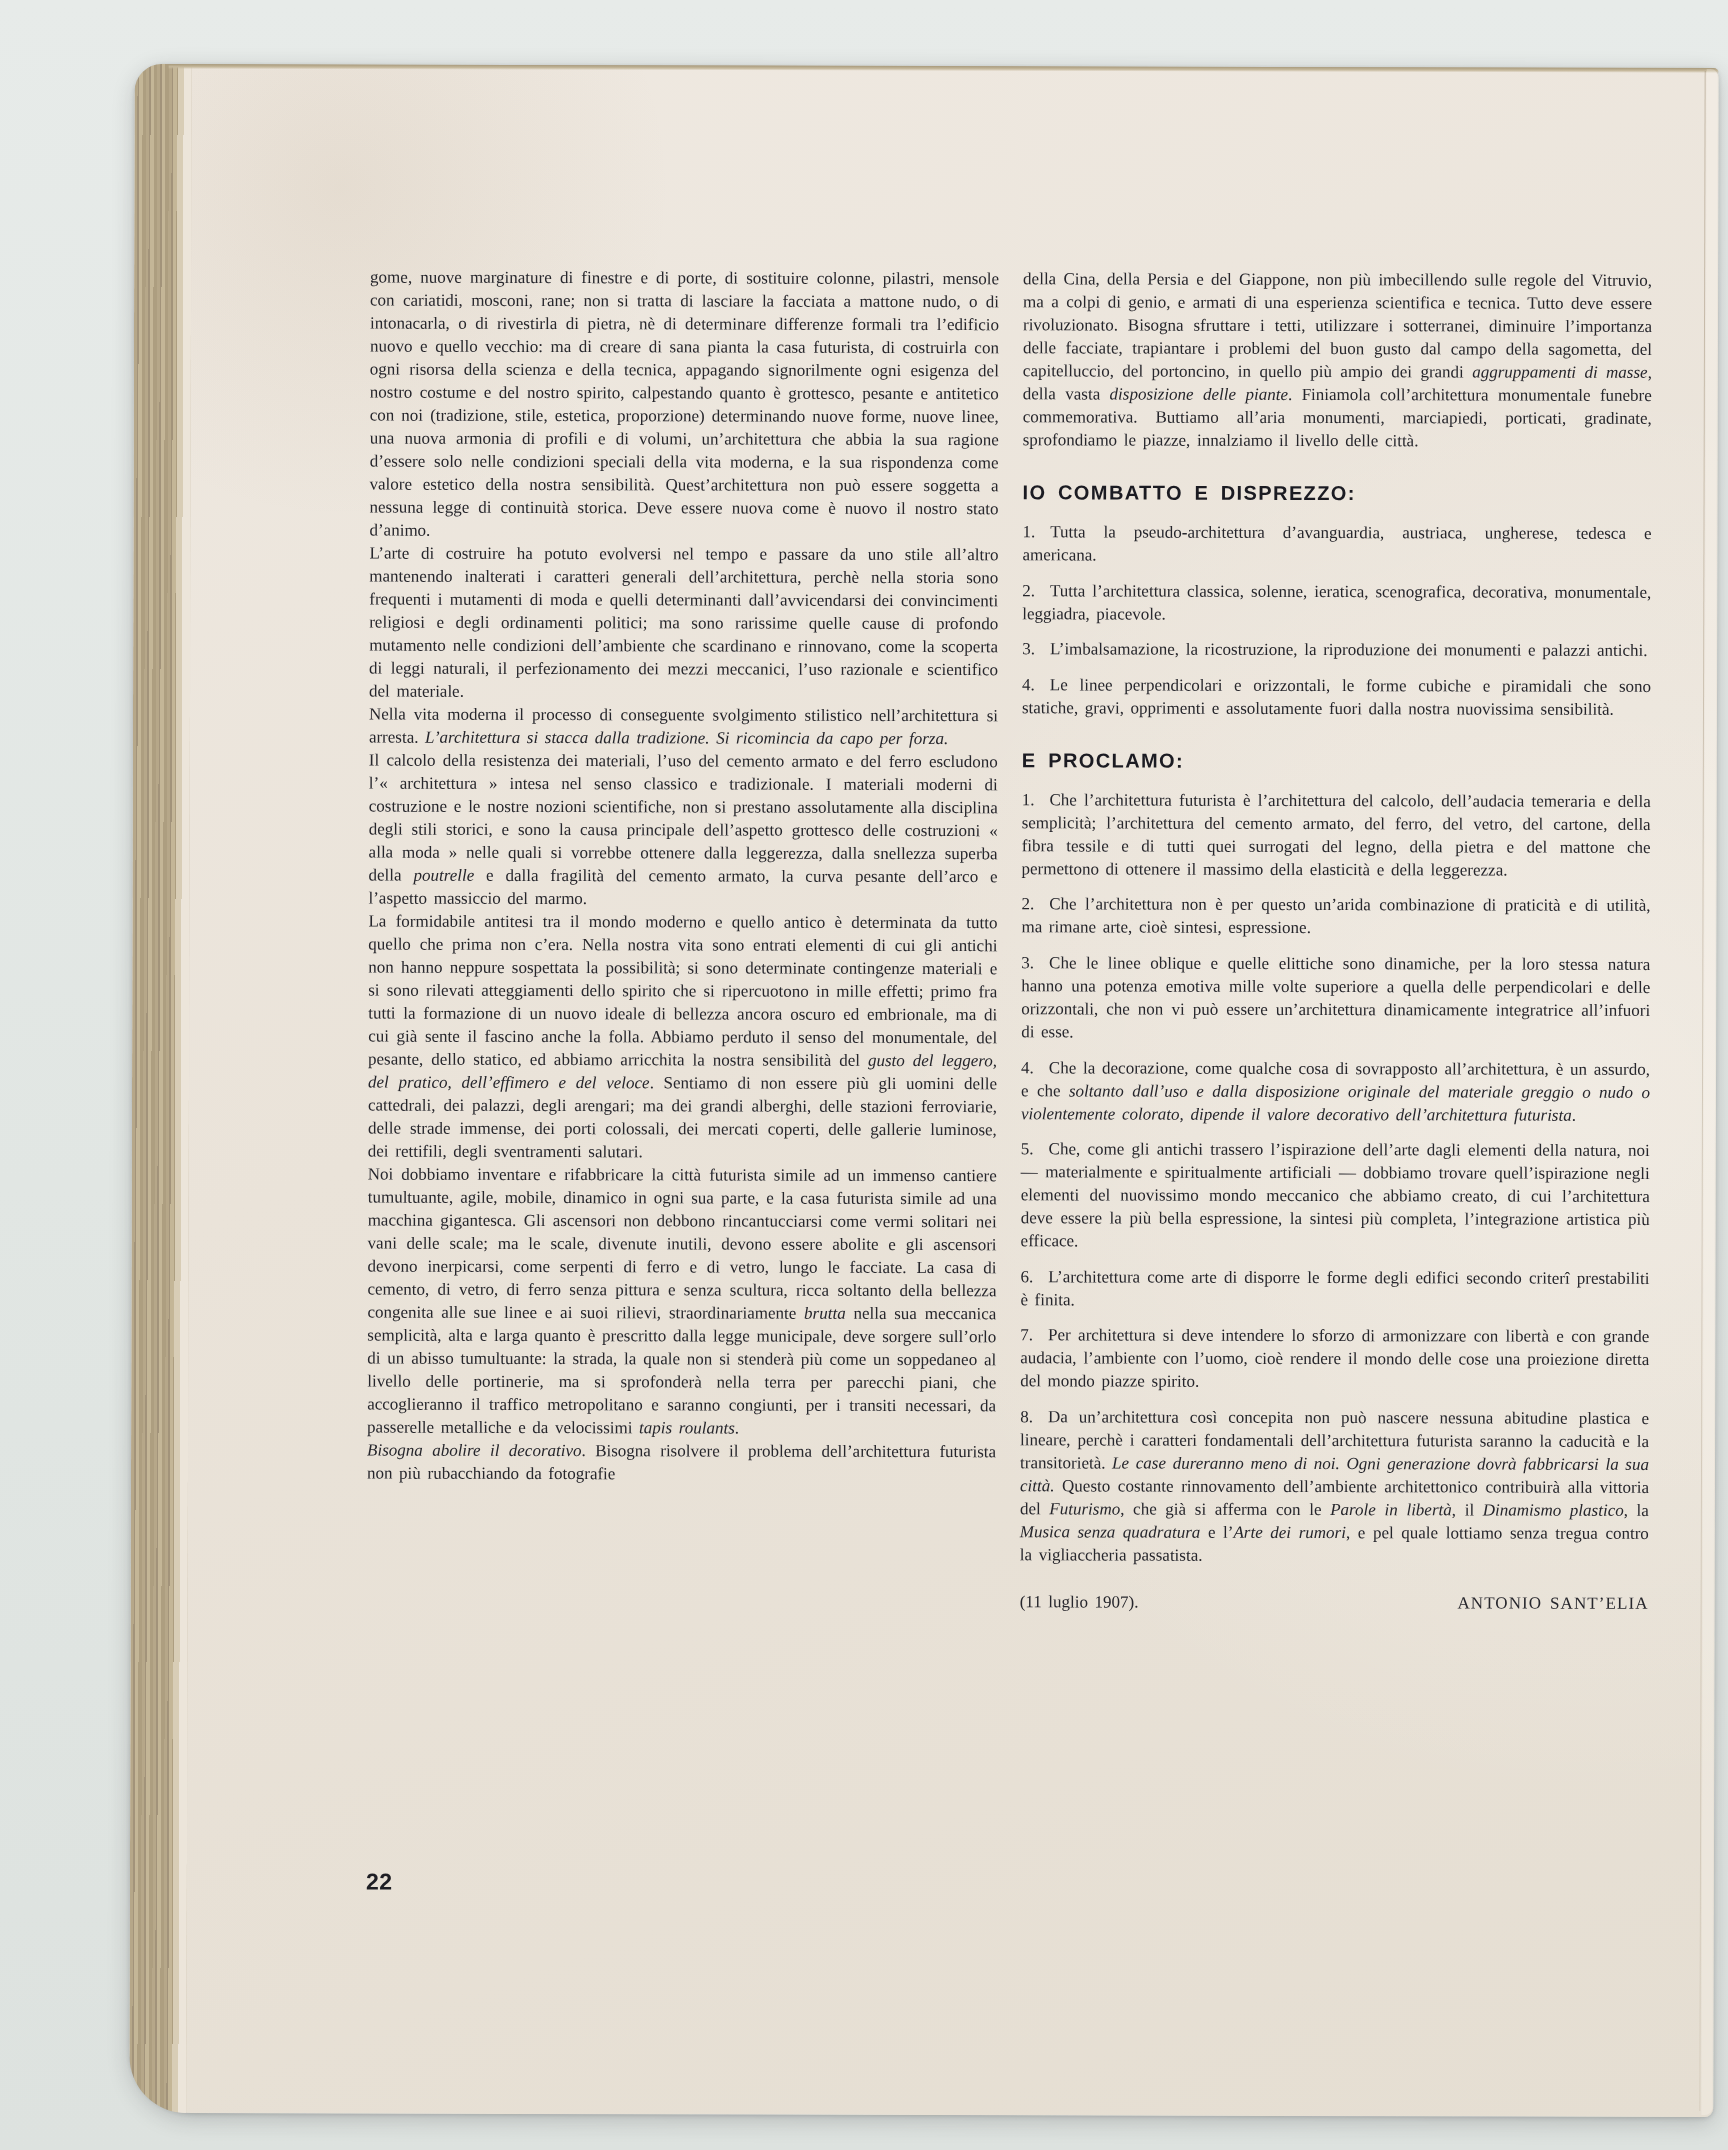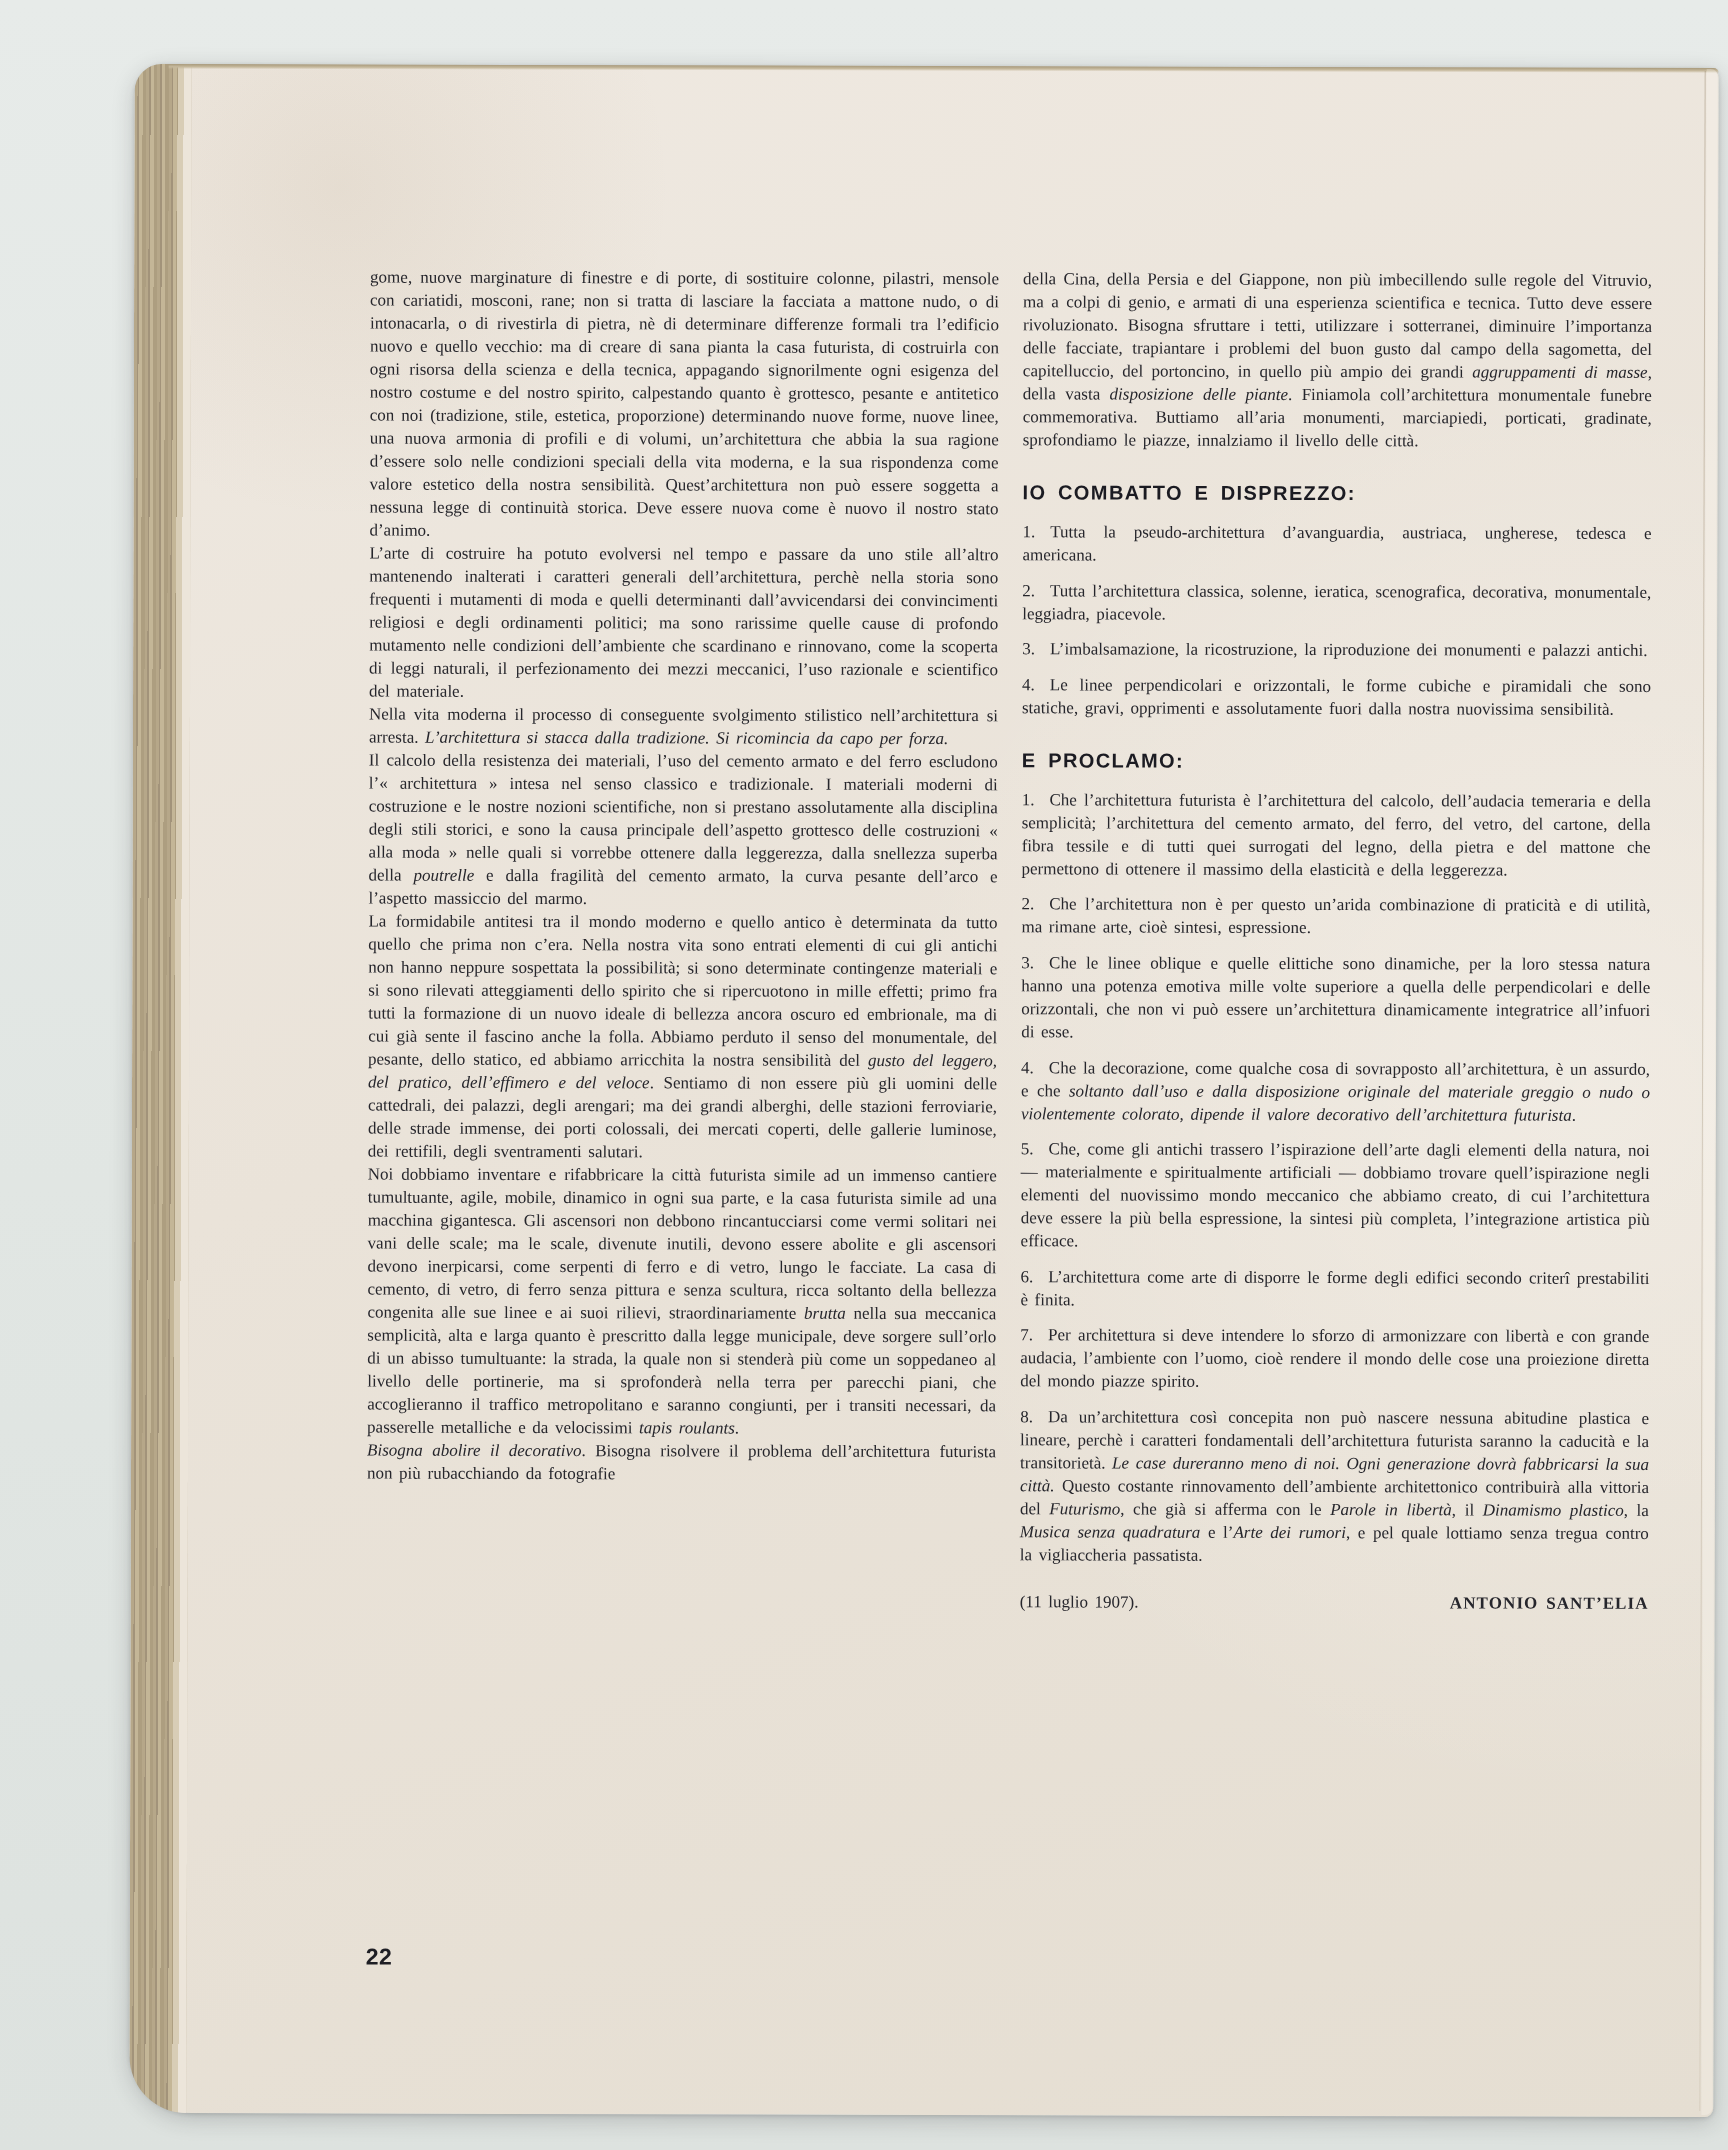--- a/index.html
+++ b/index.html
@@ -67,24 +67,24 @@
     font-size: 20px; font-weight: 700;
     letter-spacing: 1.4px; word-spacing: 4.6px;
     color: #1b1b22;
     margin: 30px 0 16px 0;
     text-align: left;
   }
   .footer-row {
     margin-top: 24px;
     display: flex; justify-content: space-between; align-items: baseline;
   }
-  .author { letter-spacing: 1.1px; font-weight: bold; }
+  .author { letter-spacing: 1.1px; }
   .page-number {
     position: absolute;
-    left: 236px; top: 1879px;
+    left: 236px; top: 1804px;
     font-family: "Liberation Sans", "DejaVu Sans", sans-serif;
     font-size: 23px; font-weight: 700; letter-spacing: 0.6px;
     color: #1e1e24;
   }
 </style>
 </head>
 <body>
 
 <div class="book-page">
   <div class="edge-band"></div>

